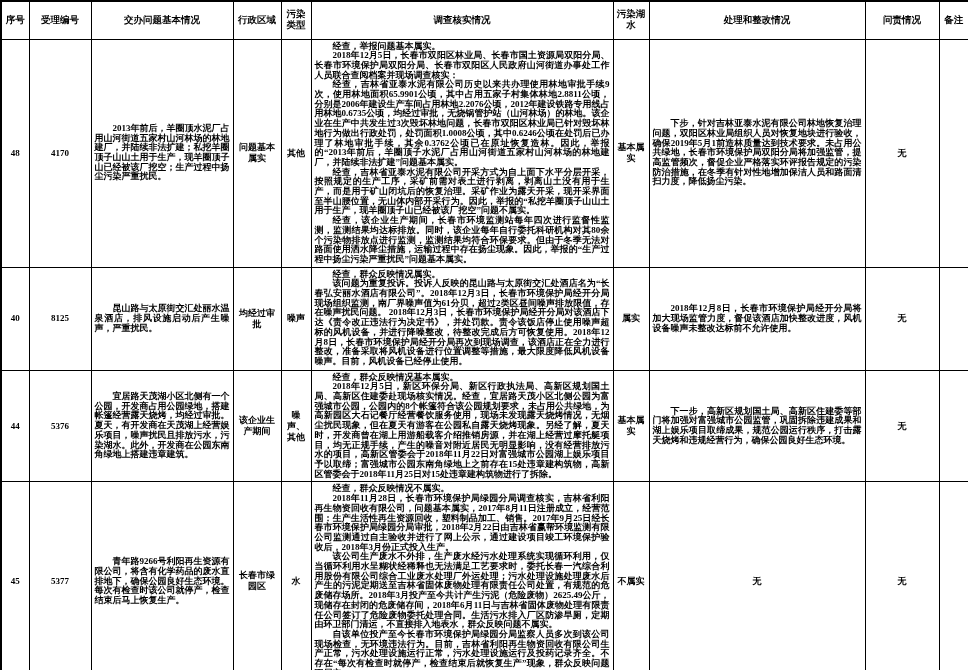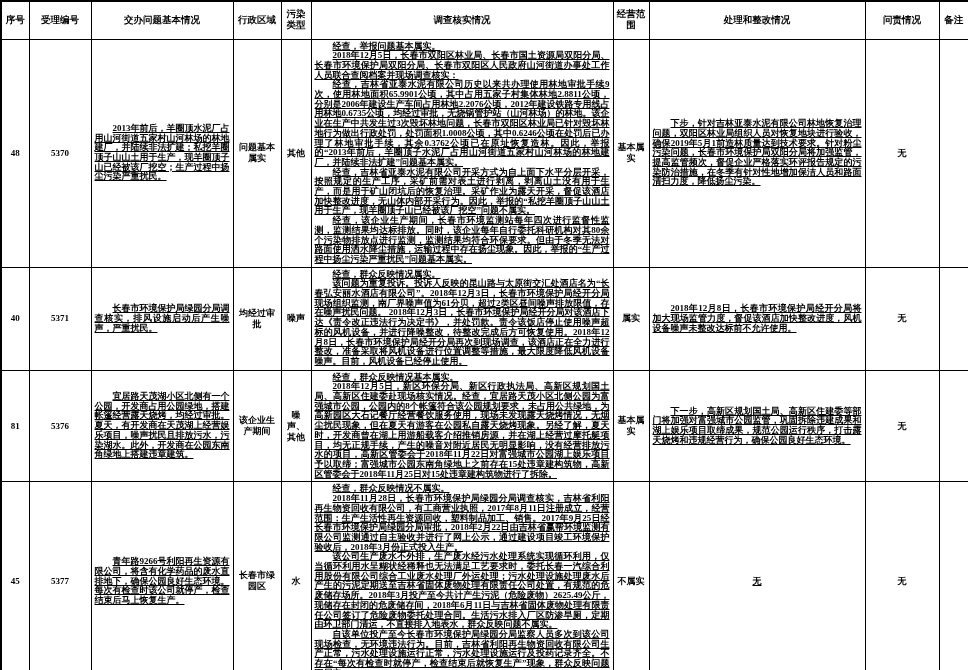--- a/index.html
+++ b/index.html
@@ -15,21 +15,21 @@
   }
   th,td{border:1px solid #000;padding:0 3px;overflow:hidden;vertical-align:middle;}
   th{font-size:9.5px;line-height:11px;text-align:center;font-weight:bold;padding:0 1px;}
   thead tr{height:38px;}
   tbody tr:nth-child(1){height:224px;}
   tbody tr:nth-child(2){height:103px;}
   tbody tr:nth-child(3){height:106px;}
   tbody tr:nth-child(4){height:199px;}
   td.c-center{text-align:center;font-size:9px;line-height:11px;}
   td.c-paras{font-size:9px;line-height:9.7px;text-align:justify;}
-  td.c-paras p{margin:0;text-indent:2em;text-decoration:underline;}
+  td.c-paras p{margin:0;text-indent:2em;}
   td.c-paras p.plain-center{text-indent:0;text-align:center;}
   td.v-top{vertical-align:top;padding-top:2px;padding-bottom:2px;}
   td.v-mid{vertical-align:middle;}
 </style>
 </head>
 <body>
 
 <table>
   <colgroup>
     <col style="width:28px">
@@ -44,70 +44,70 @@
     <col style="width:30px">
   </colgroup>
   <thead>
     <tr>
         <th>序号</th>
         <th>受理编号</th>
         <th>交办问题基本情况</th>
         <th>行政区域</th>
         <th>污染类型</th>
         <th>调查核实情况</th>
-        <th>经营范围</th>
+        <th>污染湖水</th>
         <th>处理和整改情况</th>
         <th>问责情况</th>
         <th>备注</th>
       </tr>
   </thead>
   <tbody>
       <tr>
         <td class="c-center">48</td>
-        <td class="c-center">5370</td>
+        <td class="c-center">4170</td>
         <td class="c-paras v-mid">
           <p>2013年前后，羊圈顶水泥厂占用山河街道五家村山河林场的林地建厂，并陆续非法扩建；私挖羊圈顶子山山土用于生产，现羊圈顶子山已经被该厂挖空；生产过程中扬尘污染严重扰民。</p>
         </td>
         <td class="c-center">问题基本属实</td>
         <td class="c-center">其他</td>
         <td class="c-paras v-top">
           <p>经查，举报问题基本属实。</p>
           <p>2018年12月5日，长春市双阳区林业局、长春市国土资源局双阳分局、长春市环境保护局双阳分局、长春市双阳区人民政府山河街道办事处工作人员联合查阅档案并现场调查核实：</p>
           <p>经查，吉林省亚泰水泥有限公司历史以来共办理使用林地审批手续9次，使用林地面积65.9901公顷，其中占用五家子村集体林地2.8811公顷，分别是2006年建设生产车间占用林地2.2076公顷，2012年建设铁路专用线占用林地0.6735公顷，均经过审批，无烧锅管护站（山河林场）的林地。该企业在生产中共发生过3次毁坏林地问题，长春市双阳区林业局已针对毁坏林地行为做出行政处罚，处罚面积1.0008公顷，其中0.6246公顷在处罚后已办理了林地审批手续，其余0.3762公顷已在原址恢复造林。因此，举报的“2013年前后，羊圈顶子水泥厂占用山河街道五家村山河林场的林地建厂，并陆续非法扩建”问题基本属实。</p>
-          <p>经查，吉林省亚泰水泥有限公司开采方式为自上面下水平分层开采，按照规定的生产工序，采矿前需对表土进行剥离，剥离山土没有用于生产，而是用于矿山闭坑后的恢复治理。采矿作业为露天开采，督促该酒店加快整改进度，无山体内部开采行为。因此，举报的“私挖羊圈顶子山山土用于生产，现羊圈顶子山已经被该厂挖空”问题不属实。</p>
+          <p>经查，吉林省亚泰水泥有限公司开采方式为自上面下水平分层开采，按照规定的生产工序，采矿前需对表土进行剥离，剥离山土没有用于生产，而是用于矿山闭坑后的恢复治理。采矿作业为露天开采，现开采界面至半山腰位置，无山体内部开采行为。因此，举报的“私挖羊圈顶子山山土用于生产，现羊圈顶子山已经被该厂挖空”问题不属实。</p>
           <p>经查，该企业生产期间，长春市环境监测站每年四次进行监督性监测，监测结果均达标排放。同时，该企业每年自行委托科研机构对其80余个污染物排放点进行监测，监测结果均符合环保要求。但由于冬季无法对路面使用洒水降尘措施，运输过程中存在扬尘现象。因此，举报的“生产过程中扬尘污染严重扰民”问题基本属实。</p>
         </td>
         <td class="c-center">基本属实</td>
         <td class="c-paras v-mid">
-          <p>下步，针对吉林亚泰水泥有限公司林地恢复治理问题，双阳区林业局组织人员对恢复地块进行验收，确保2019年5月1前造林质量达到技术要求。针对粉尘污染问题，长春市环境保护局双阳分局将加强监管，提高监管频次，督促企业严格落实环评报告规定的污染防治措施，在冬季有针对性地增加保洁人员和路面清扫力度，降低扬尘污染。</p>
+          <p>下步，针对吉林亚泰水泥有限公司林地恢复治理问题，双阳区林业局组织人员对恢复地块进行验收，确保2019年5月1前造林质量达到技术要求。未占用公共绿地，长春市环境保护局双阳分局将加强监管，提高监管频次，督促企业严格落实环评报告规定的污染防治措施，在冬季有针对性地增加保洁人员和路面清扫力度，降低扬尘污染。</p>
         </td>
         <td class="c-center">无</td>
         <td class="c-center"></td>
       </tr>
       <tr>
         <td class="c-center">40</td>
-        <td class="c-center">5371</td>
+        <td class="c-center">8125</td>
         <td class="c-paras v-mid">
-          <p>长春市环境保护局绿园分局调查核实，排风设施启动后产生噪声，严重扰民。</p>
+          <p>昆山路与太原街交汇处丽水温泉酒店，排风设施启动后产生噪声，严重扰民。</p>
         </td>
         <td class="c-center">均经过审批</td>
         <td class="c-center">噪声</td>
         <td class="c-paras v-top">
           <p>经查，群众反映情况属实。</p>
           <p>该问题为重复投诉。投诉人反映的昆山路与太原街交汇处酒店名为“长春弘安丽水酒店有限公司”。2018年12月3日，长春市环境保护局经开分局现场组织监测，南厂界噪声值为61分贝，超过2类区昼间噪声排放限值，存在噪声扰民问题。 2018年12月3日，长春市环境保护局经开分局对该酒店下达《责令改正违法行为决定书》，并处罚款。责令该饭店停止使用噪声超标的风机设备，并进行降噪整改，待整改完成后方可恢复使用。2018年12月8日，长春市环境保护局经开分局再次到现场调查，该酒店正在全力进行整改，准备采取将风机设备进行位置调整等措施，最大限度降低风机设备噪声。目前，风机设备已经停止使用。</p>
         </td>
         <td class="c-center">属实</td>
         <td class="c-paras v-mid">
           <p>2018年12月8日，长春市环境保护局经开分局将加大现场监管力度，督促该酒店加快整改进度，风机设备噪声未整改达标前不允许使用。</p>
         </td>
         <td class="c-center">无</td>
         <td class="c-center"></td>
       </tr>
       <tr>
-        <td class="c-center">81</td>
+        <td class="c-center">44</td>
         <td class="c-center">5376</td>
         <td class="c-paras v-mid">
           <p>宜居路天茂湖小区北侧有一个公园，开发商占用公园绿地，搭建帐篷经营露天烧烤，均经过审批。夏天，有开发商在天茂湖上经营娱乐项目，噪声扰民且排放污水，污染湖水。此外，开发商在公园东南角绿地上搭建违章建筑。</p>
         </td>
         <td class="c-center">该企业生产期间</td>
         <td class="c-center">噪声、其他</td>
         <td class="c-paras v-top">
           <p>经查，群众反映情况基本属实。</p>
           <p>2018年12月5日，新区环保分局、新区行政执法局、高新区规划国土局、高新区住建委赴现场核实情况。经查，宜居路天茂小区北侧公园为富强城市公园，公园内的8个帐篷符合该公园规划要求，未占用公共绿地，为高新园区大石记餐厅经营餐饮服务使用，现场未发现露天烧烤情况，无烟尘扰民现象，但在夏天有游客在公园私自露天烧烤现象。另经了解，夏天时，开发商曾在湖上用游船载客介绍推销房源，并在湖上经营过摩托艇项目，均无正规手续，产生的噪音对附近居民无明显影响，没有经营排放污水的项目，高新区管委会于2018年11月22日对富强城市公园湖上娱乐项目予以取缔；富强城市公园东南角绿地上之前存在15处违章建构筑物，高新区管委会于2018年11月25日对15处违章建构筑物进行了拆除。</p>
         </td>
@@ -121,21 +121,21 @@
       <tr>
         <td class="c-center">45</td>
         <td class="c-center">5377</td>
         <td class="c-paras v-mid">
           <p>青年路9266号利阳再生资源有限公司，将含有化学药品的废水直排地下，确保公园良好生态环境。每次有检查时该公司就停产，检查结束后马上恢复生产。</p>
         </td>
         <td class="c-center">长春市绿园区</td>
         <td class="c-center">水</td>
         <td class="c-paras v-top">
           <p>经查，群众反映情况不属实。</p>
-          <p>2018年11月28日，长春市环境保护局绿园分局调查核实，吉林省利阳再生物资回收有限公司，有工商营业执照，2017年8月11日注册成立，经营范围：生产生活性再生资源回收，塑料制品加工、销售。2017年9月25日经长春市环境保护局绿园分局审批，2018年2月22日由吉林省赢帮环境监测有限公司监测通过自主验收并进行了网上公示，通过建设项目竣工环境保护验收后，2018年3月份正式投入生产。</p>
+          <p>2018年11月28日，长春市环境保护局绿园分局调查核实，吉林省利阳再生物资回收有限公司，问题基本属实，2017年8月11日注册成立，经营范围：生产生活性再生资源回收，塑料制品加工、销售。2017年9月25日经长春市环境保护局绿园分局审批，2018年2月22日由吉林省赢帮环境监测有限公司监测通过自主验收并进行了网上公示，通过建设项目竣工环境保护验收后，2018年3月份正式投入生产。</p>
           <p>该公司生产废水不外排，生产废水经污水处理系统实现循环利用，仅当循环利用水呈糊状经稀释也无法满足工艺要求时，委托长春一汽综合利用股份有限公司综合工业废水处理厂外运处理；污水处理设施处理废水后产生的污泥定期送至吉林省固体废物处理有限责任公司处置，有规范的危废储存场所。2018年3月投产至今共计产生污泥（危险废物）2625.49公斤，现储存在封闭的危废储存间，2018年6月11日与吉林省固体废物处理有限责任公司签订了危险废物委托处理合同。生活污水排入厂区防渗旱厕，定期由环卫部门清运，不直接排入地表水，群众反映问题不属实。</p>
           <p>自该单位投产至今长春市环境保护局绿园分局监察人员多次到该公司现场检查，无环境违法行为。目前，吉林省利阳再生物资回收有限公司生产正常，污水处理设施运行正常，污水处理设施运行及投药记录齐全。不存在“每次有检查时就停产，检查结束后就恢复生产”现象，群众反映问题不属实。</p>
         </td>
         <td class="c-center">不属实</td>
         <td class="c-paras v-mid">
           <p class="plain-center">无</p>
         </td>
         <td class="c-center">无</td>
         <td class="c-center"></td>
       </tr>

